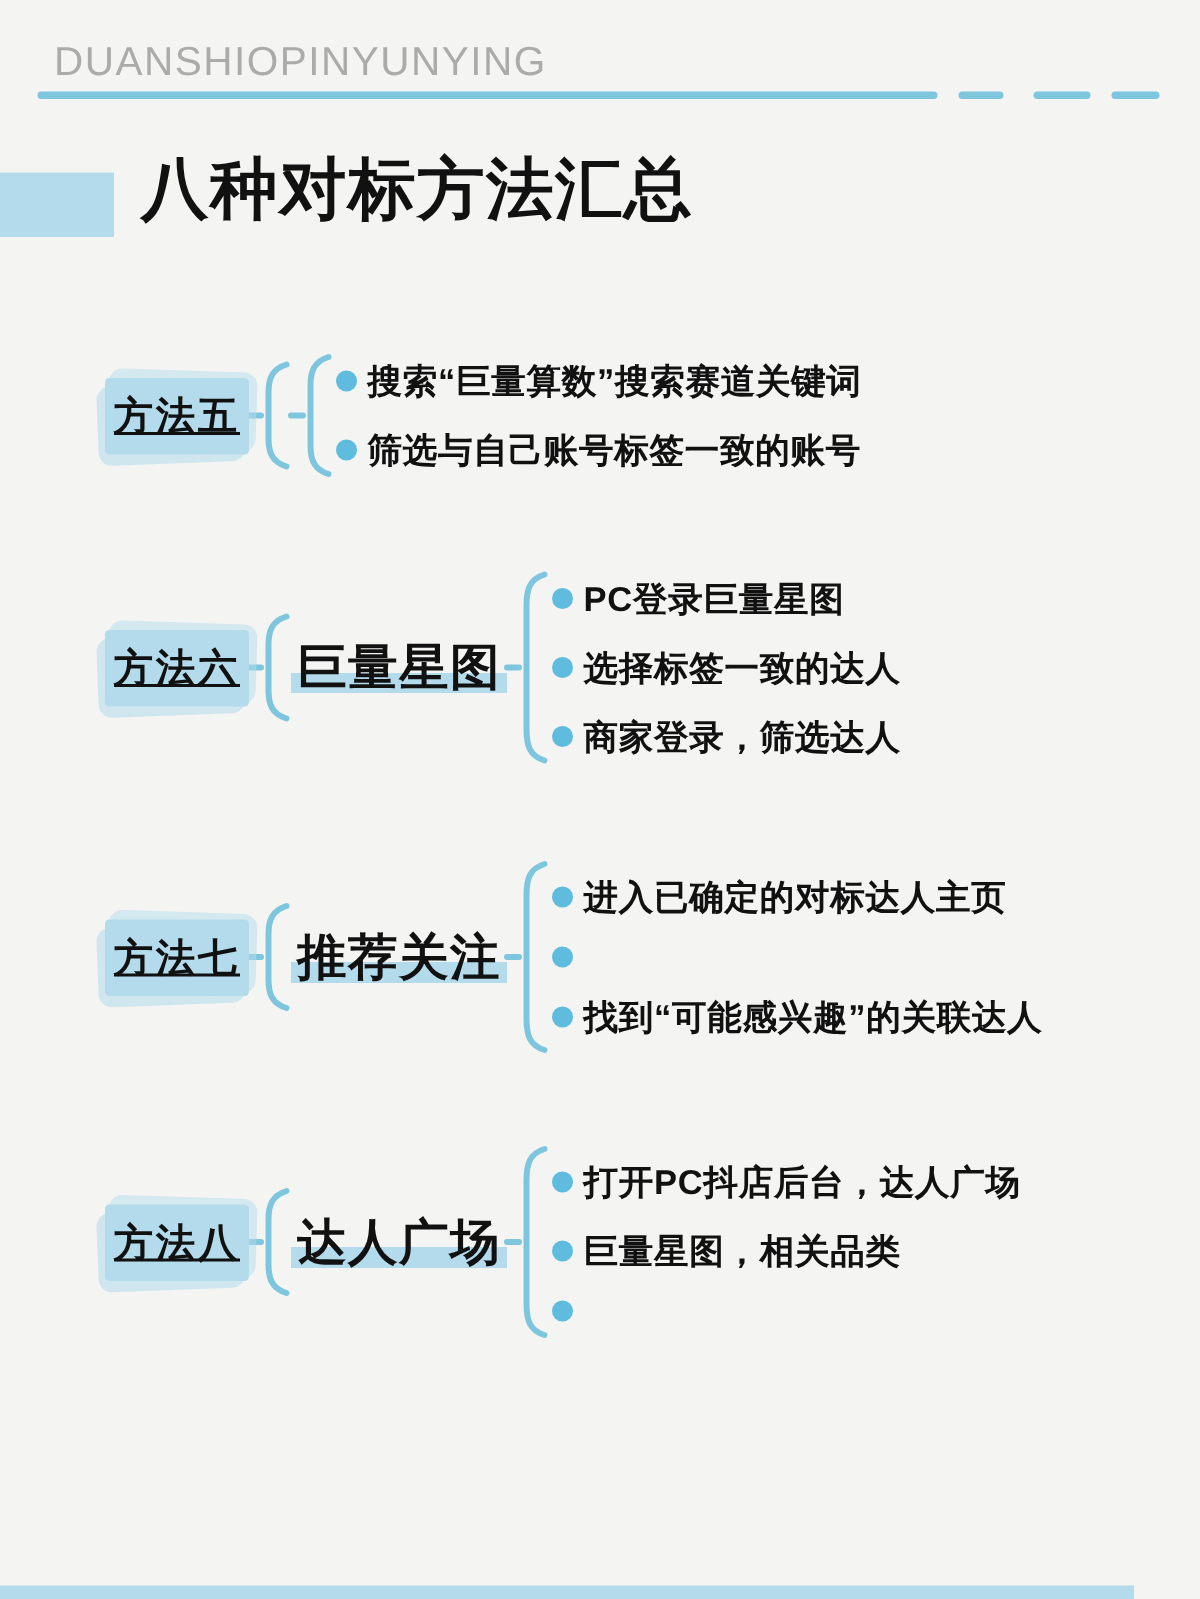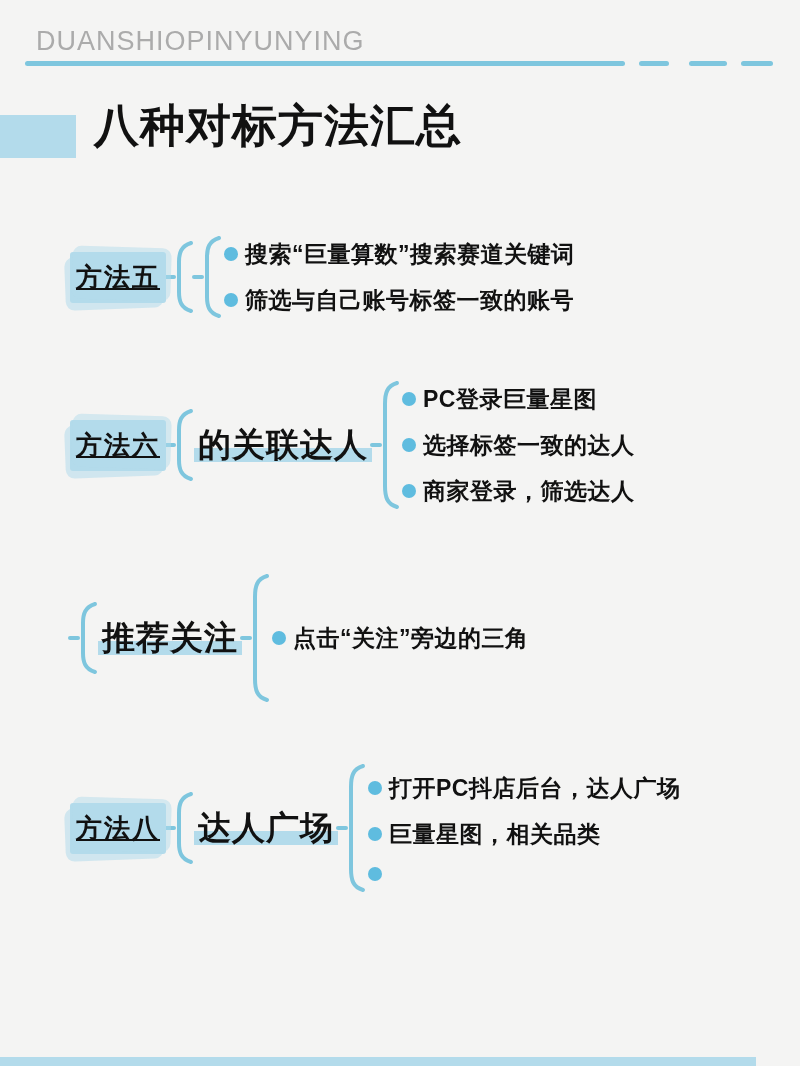--- a/index.html
+++ b/index.html
@@ -105,21 +105,21 @@
   </div>
 
   <div class="section" style="top:380px;">
     <div class="label-patch">
       <span class="label-text">方法六</span>
     </div>
     <span class="conn"></span>
     <svg class="bracket" width="20" height="74" viewBox="0 0 20 74">
       <path class="bpath" d="M17 3 C7 6 5 13 5 22 L5 52 C5 61 7 68 17 71"></path>
     </svg>
-    <div class="keyword">的关联达人</div>
+    <div class="keyword">巨量星图</div>
     <span class="conn"></span>
     <svg class="bracket" width="20" height="130" viewBox="0 0 20 130">
       <path class="bpath" d="M17 3 C7 6 5 13 5 24 L5 106 C5 117 7 124 17 127"></path>
     </svg>
     <div class="bullets gap-l">
       <div class="bullet">
         <span class="dot"></span>
         <span class="bullet-text">PC登录巨量星图</span>
       </div>
       <div class="bullet">
@@ -127,33 +127,43 @@
         <span class="bullet-text">选择标签一致的达人</span>
       </div>
       <div class="bullet">
         <span class="dot"></span>
         <span class="bullet-text">商家登录，筛选达人</span>
       </div>
     </div>
   </div>
 
   <div class="section" style="top:573px;">
+    <div class="label-patch">
+      <span class="label-text">方法七</span>
+    </div>
     <span class="conn"></span>
     <svg class="bracket" width="20" height="74" viewBox="0 0 20 74">
       <path class="bpath" d="M17 3 C7 6 5 13 5 22 L5 52 C5 61 7 68 17 71"></path>
     </svg>
     <div class="keyword">推荐关注</div>
     <span class="conn"></span>
     <svg class="bracket" width="20" height="130" viewBox="0 0 20 130">
       <path class="bpath" d="M17 3 C7 6 5 13 5 24 L5 106 C5 117 7 124 17 127"></path>
     </svg>
     <div class="bullets gap-l">
       <div class="bullet">
         <span class="dot"></span>
-        <span class="bullet-text">点击“关注”旁边的三角</span>
+        <span class="bullet-text">进入已确定的对标达人主页</span>
+      </div>
+      <div class="bullet">
+        <span class="dot"></span>
+      </div>
+      <div class="bullet">
+        <span class="dot"></span>
+        <span class="bullet-text">找到“可能感兴趣”的关联达人</span>
       </div>
     </div>
   </div>
 
   <div class="section" style="top:763px;">
     <div class="label-patch">
       <span class="label-text">方法八</span>
     </div>
     <span class="conn"></span>
     <svg class="bracket" width="20" height="74" viewBox="0 0 20 74">

